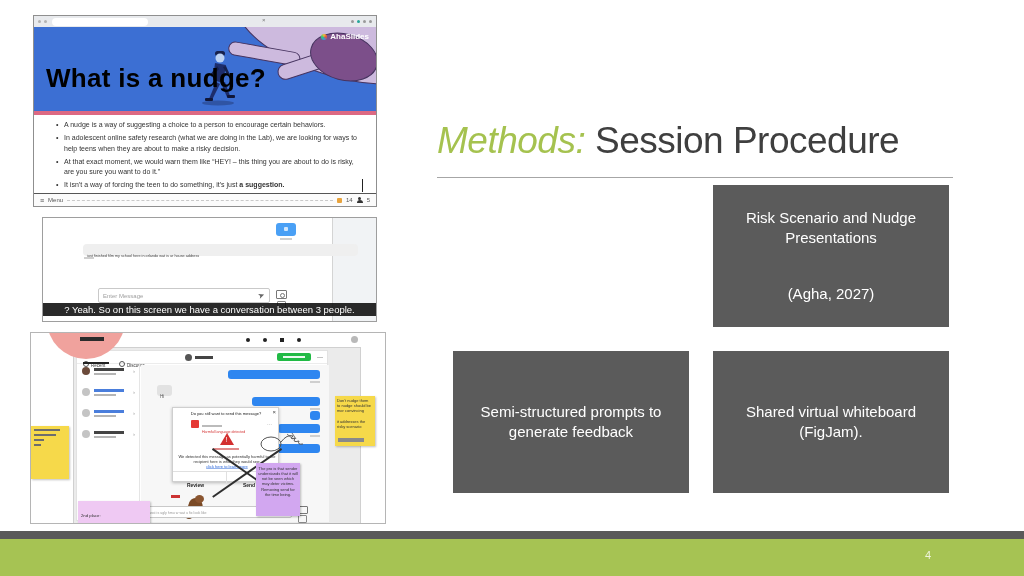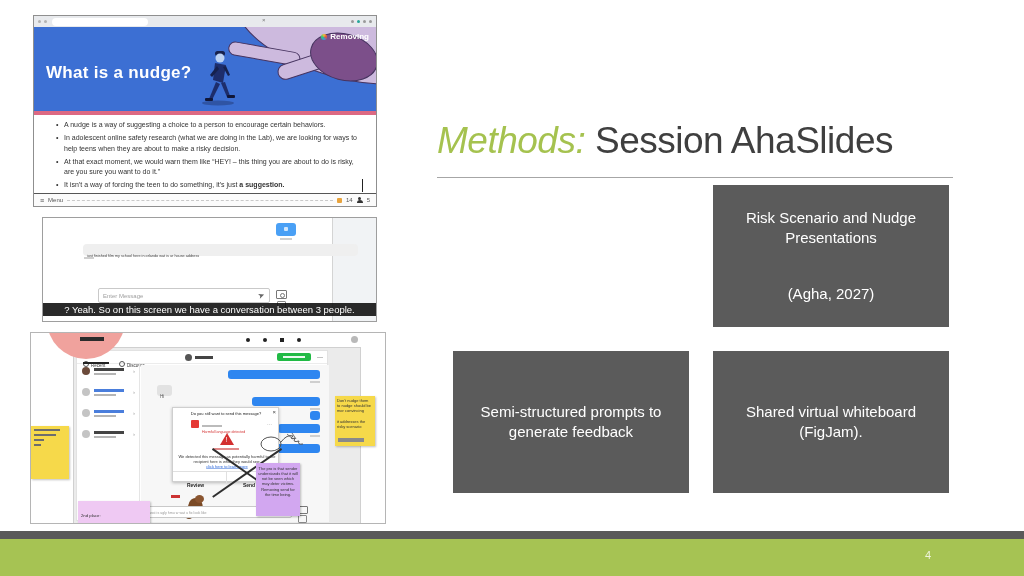--- a/index.html
+++ b/index.html
@@ -40,21 +40,21 @@
              border-bottom:1px solid #d0d0d0;}
   .chromebar .dot{position:absolute;width:3px;height:3px;border-radius:50%;background:#b3b3b3;top:4px;}
   .urlpill{position:absolute;left:18px;top:1.5px;width:96px;height:8px;background:#fff;
            border-radius:4px;overflow:hidden;padding-left:4px;box-sizing:border-box;color:#333;}
   .tabttl{position:absolute;left:138px;top:1.5px;height:8px;color:#444;overflow:visible;}
   .tabx{position:absolute;left:228px;top:1px;font-size:6px;color:#777;}
   .chr-right{position:absolute;right:4px;top:4px;display:flex;gap:3px;}
   .chr-right i{width:3px;height:3px;border-radius:50%;background:#9a9a9a;display:block;}
   .chr-right i.grn{background:#26a69a;}
   .hero{position:absolute;left:0;top:11px;width:100%;height:84px;background:#3c6fd3;overflow:hidden;}
-  .hero-title{position:absolute;left:12px;top:36px;font-size:17px;font-weight:600;color:#ffffff;
+  .hero-title{position:absolute;left:12px;top:36px;font-size:26px;font-weight:600;color:#000000;
               letter-spacing:.3px;}
   .aha-logo{position:absolute;right:7px;top:5px;display:flex;align-items:center;gap:3px;
             color:#fff;font-size:8px;font-weight:bold;}
   .aha-dot{width:6px;height:6px;border-radius:50%;
            background:conic-gradient(#f6b93b,#e74c3c,#3498db,#2ecc71,#f6b93b);}
   .pinkline{position:absolute;left:0;top:95px;width:100%;height:4px;background:#dd6983;}
   .bullets{position:absolute;left:0;top:99px;width:100%;height:80px;box-sizing:border-box;
            padding:5px 14px 0 30px;}
   .bullets ul{margin:0;padding:0;list-style:none;}
   .bullets li{font-size:7px;line-height:1.55;color:#333;margin-bottom:2px;position:relative;}
@@ -182,21 +182,21 @@
   #stickyR .gbar{width:26px;height:4px;background:#8a8a8a;margin-top:2px;}
   #stickyP{left:225px;top:130px;width:44px;height:53px;padding:3px 2px;color:#333;}
   #stickyPink{left:47px;top:168px;width:72px;height:26px;padding:3px;color:#333;}
 </style>
 </head>
 <body>
 
 <div id="slide">
 
   <div class="slide-title">
-    <span class="hl">Methods:</span><span> Session AhaSlides</span>
+    <span class="hl">Methods:</span><span> Session Procedure</span>
   </div>
   <div class="title-rule"></div>
 
   <div class="mbox" id="box2">
     <div>Risk Scenario and Nudge Presentations</div>
     <div class="gap"></div>
     <div>(Agha, 2027)</div>
   </div>
   <div class="mbox" id="box4">
     <div>Shared virtual whiteboard (FigJam).</div>
@@ -237,21 +237,21 @@
         <path d="M183,39 L176,48 L178,50 L185,42 Z" fill="#16214d"></path>
         <path d="M189,40 L194,49 L196,48 L192,39 Z" fill="#16214d"></path>
         <path d="M182,55 L175,72 L178,73 L186,57 Z" fill="#1d2d6b"></path>
         <path d="M187,56 L193,70 L196,69 L191,55 Z" fill="#1d2d6b"></path>
         <rect x="171" y="71" width="8" height="3" rx="1" fill="#101638"></rect>
         <rect x="193" y="68" width="8" height="3" rx="1" fill="#101638"></rect>
       </svg>
       <div class="hero-title">What is a nudge?</div>
       <div class="aha-logo">
         <span class="aha-dot"></span>
-        <span>Removing</span>
+        <span>AhaSlides</span>
       </div>
     </div>
     <div class="pinkline"></div>
 
     <div class="bullets">
       <ul>
         <li>A nudge is a way of suggesting a choice to a person to encourage certain behaviors.</li>
         <li>In adolescent online safety research (what we are doing in the Lab), we are looking for ways to help teens when they are about to make a risky decision.</li>
         <li>At that exact moment, we would warn them like “HEY! – this thing you are about to do is risky, are you sure you want to do it.”</li>
         <li><span>It isn’t a way of forcing the teen to do something, it’s just </span><b>a suggestion.</b></li>

